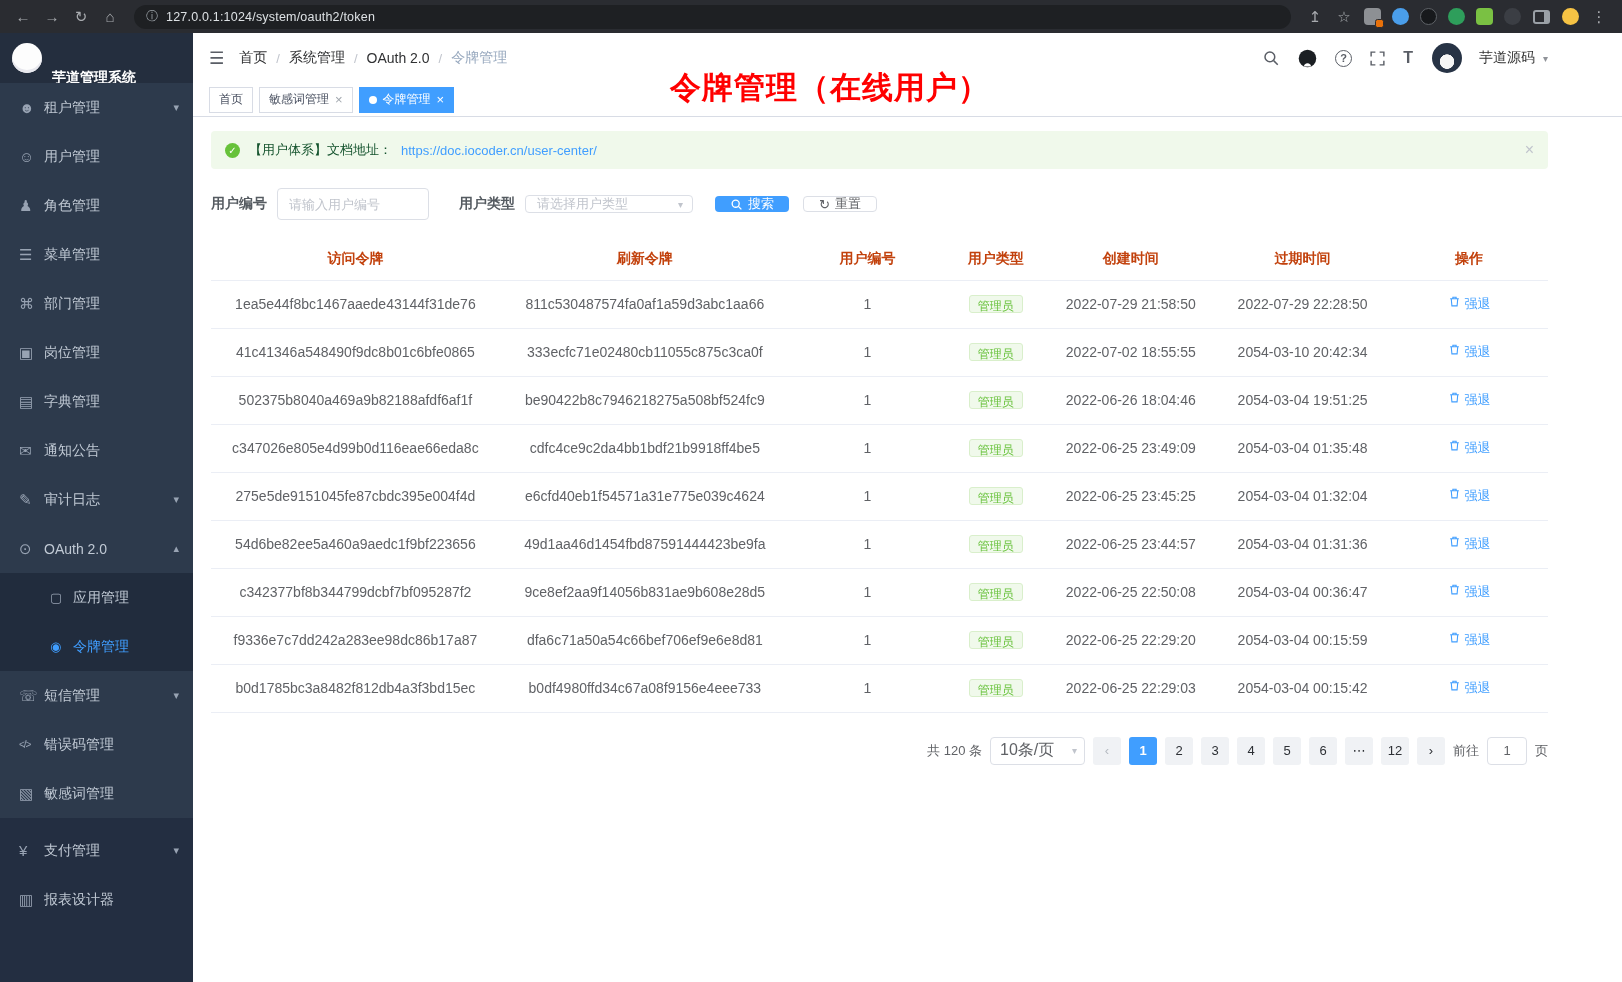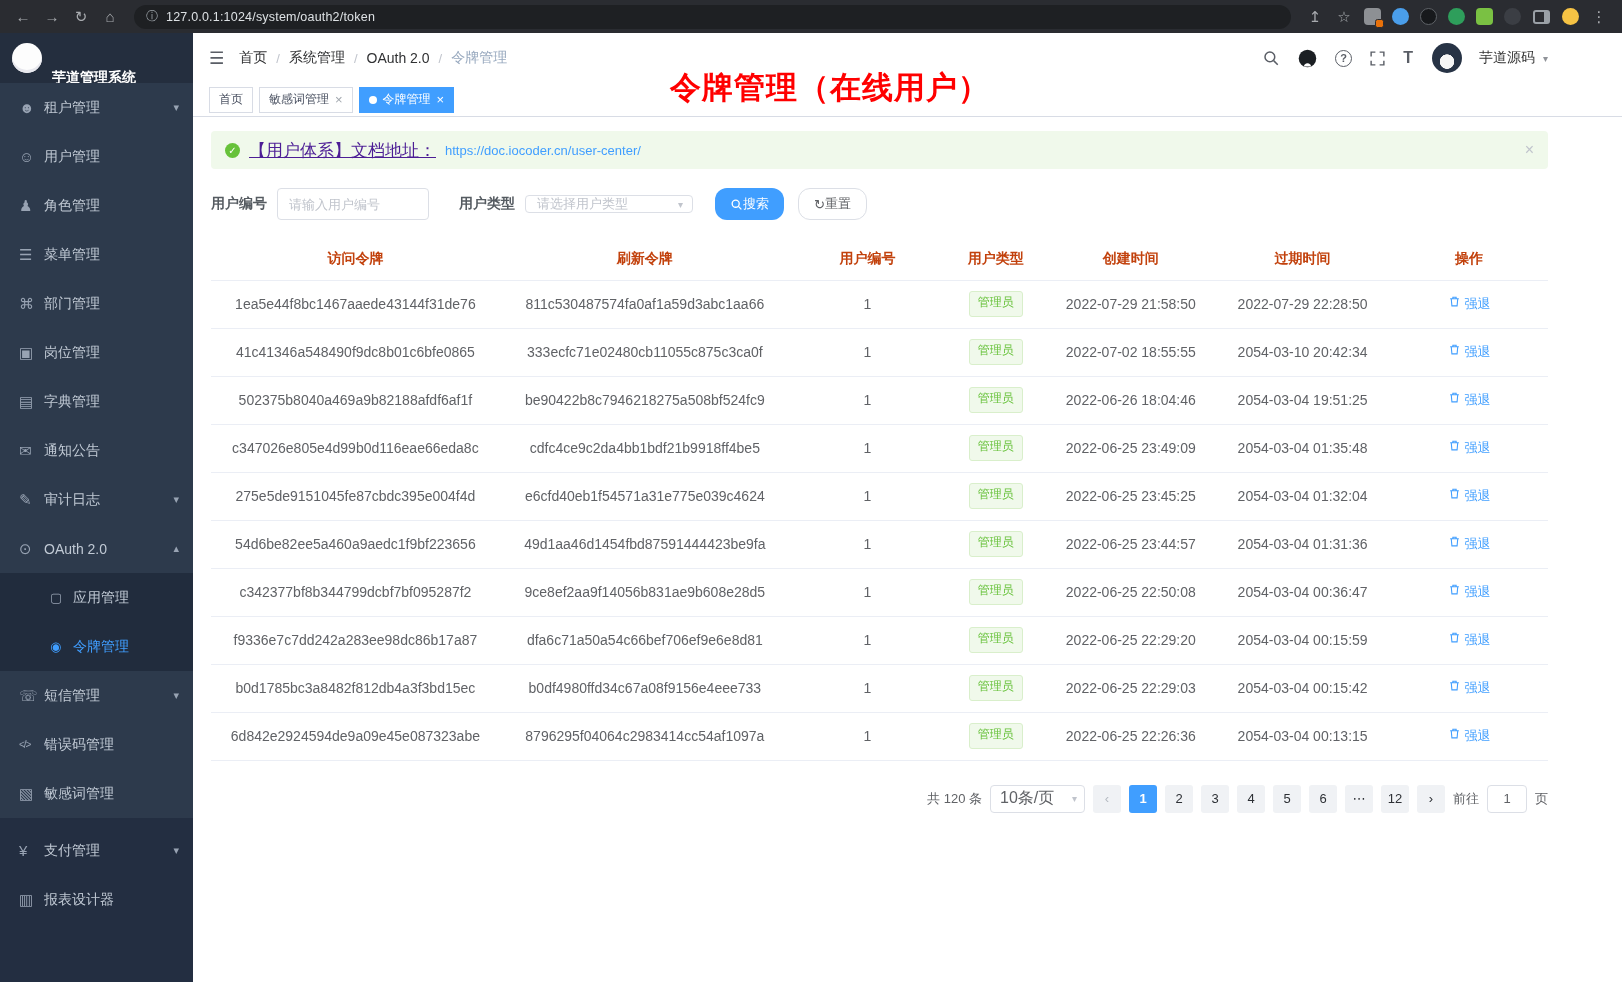--- a/index.html
+++ b/index.html
@@ -65,41 +65,41 @@
   .ttab{height:26px;display:inline-flex;align-items:center;gap:6px;border:1px solid #d8dce5;background:#fff;color:#495060;font-size:12px;padding:0 9px;cursor:pointer;}
   .ttab .x{font-size:13px;color:#a0a6ad;line-height:1;cursor:pointer;}
   .ttab.on{background:#409eff;border-color:#409eff;color:#fff;}
   .ttab.on .x{color:#fff;}
   .dot{width:8px;height:8px;border-radius:50%;background:#fff;flex:none;}
 
   
   .content{flex:1;padding:14px 74px 0 18px;min-height:0;}
   .alert{height:38px;background:#f0f9eb;border-radius:4px;display:flex;align-items:center;gap:9px;padding:0 14px;}
   .chk{width:15px;height:15px;flex:none;border-radius:50%;background:#67c23a;color:#fff;font-size:10px;display:inline-flex;align-items:center;justify-content:center;}
-  .al{color:#4c1d95;font-size:17px;text-decoration:underline;}
+  .al{color:#14532d;font-size:13px;}
   .lnk{color:#409eff;font-size:13px;text-decoration:none;cursor:pointer;}
   .ax{margin-left:auto;color:#c0c4cc;font-size:16px;cursor:pointer;}
 
   .filters{display:flex;align-items:center;gap:10px;margin-top:19px;}
   .flabel{font-size:14px;font-weight:700;color:#555b61;}
   .fin{width:152px;height:32px;border:1px solid #dcdfe6;border-radius:4px;padding:0 11px;font-size:13px;color:#606266;font-family:inherit;outline:none;}
   .fin::placeholder{color:#c0c4cc;}
   .ml{margin-left:20px;}
   .fsel{width:168px;height:18px;border:1px solid #dcdfe6;border-radius:4px;display:flex;align-items:center;padding:0 9px 0 11px;cursor:pointer;}
   .fsel .ph{color:#c0c4cc;font-size:13px;flex:1;}
   .cv{color:#c0c4cc;font-size:10px;}
-  .btn{height:32px;border:none;border-radius:12px;display:inline-flex;align-items:center;padding:0 15px;font-size:13px;font-family:inherit;cursor:pointer;}
+  .btn{height:16px;border:none;border-radius:4px;display:inline-flex;align-items:center;gap:5px;padding:0 15px;font-size:13px;font-family:inherit;cursor:pointer;}
   .btn.primary{background:#409eff;color:#fff;margin-left:12px;}
   .btn.plain{background:#fff;border:1px solid #dcdfe6;color:#606266;margin-left:4px;}
   .ric{font-size:13px;}
 
   .table{width:100%;margin-top:19px;border-collapse:collapse;table-layout:fixed;}
   .table th{height:41px;font-size:14px;color:#c2410c;font-weight:700;border-bottom:1px solid #ebeef5;text-align:center;white-space:nowrap;}
   .table td{height:48px;font-size:14px;color:#606266;border-bottom:1px solid #ebeef5;text-align:center;white-space:nowrap;overflow:hidden;}
-  .tag{display:inline-block;height:26px;line-height:20px;padding:0 8px;background:#f0f9eb;border:1px solid #d9efcb;color:#67c23a;font-size:12px;border-radius:3px;}
+  .tag{display:inline-block;height:18px;line-height:20px;padding:0 8px;background:#f0f9eb;border:1px solid #d9efcb;color:#67c23a;font-size:12px;border-radius:3px;}
   .op{display:inline-flex;align-items:flex-start;gap:4px;color:#409eff;font-size:13px;cursor:pointer;}
 
   .pager{display:flex;align-items:center;justify-content:flex-end;gap:8px;margin-top:24px;}
   .ptotal{font-size:13px;color:#606266;}
   .psel{width:95px;height:28px;border:1px solid #dcdfe6;border-radius:4px;display:flex;align-items:center;gap:4px;padding:0 7px 0 9px;cursor:pointer;}
   .psel .pv{flex:1;font-size:16px;color:#606266;}
   .pbtn{min-width:28px;height:28px;padding:0 5px;background:#f0f2f5;border-radius:3px;display:inline-flex;align-items:center;justify-content:center;font-size:13px;color:#2d3035;cursor:pointer;}
   .pbtn.on{background:#409eff;color:#fff;font-weight:700;}
   .pbtn.prev{color:#b4bac1;}
   .goto-in{width:40px;height:28px;border:1px solid #dcdfe6;border-radius:4px;text-align:center;font-size:13px;color:#606266;font-family:inherit;outline:none;}
@@ -441,34 +441,20 @@
               <td><span class="tag">管理员</span></td>
               <td>2022-06-25 22:29:03</td>
               <td>2054-03-04 00:15:42</td>
               <td><span class="op">
                     <svg width="13" height="13" viewBox="0 0 24 24" fill="none" stroke="currentColor" stroke-width="2">
                       <path d="M4 7h16M9 7V4h6v3M6 7l1.2 13h9.6L18 7"></path>
                     </svg>
                     <span>强退</span>
                   </span></td>
             </tr>
-            <tr>
-              <td>6d842e2924594de9a09e45e087323abe</td>
-              <td>8796295f04064c2983414cc54af1097a</td>
-              <td>1</td>
-              <td><span class="tag">管理员</span></td>
-              <td>2022-06-25 22:26:36</td>
-              <td>2054-03-04 00:13:15</td>
-              <td><span class="op">
-                    <svg width="13" height="13" viewBox="0 0 24 24" fill="none" stroke="currentColor" stroke-width="2">
-                      <path d="M4 7h16M9 7V4h6v3M6 7l1.2 13h9.6L18 7"></path>
-                    </svg>
-                    <span>强退</span>
-                  </span></td>
-            </tr>
           </tbody>
         </table>
 
         <div class="pager">
           <span class="ptotal">共 120 条</span>
           <div class="psel">
             <span class="pv">10条/页</span>
             <span class="cv">▾</span>
           </div>
           <span class="pbtn prev">‹</span>

